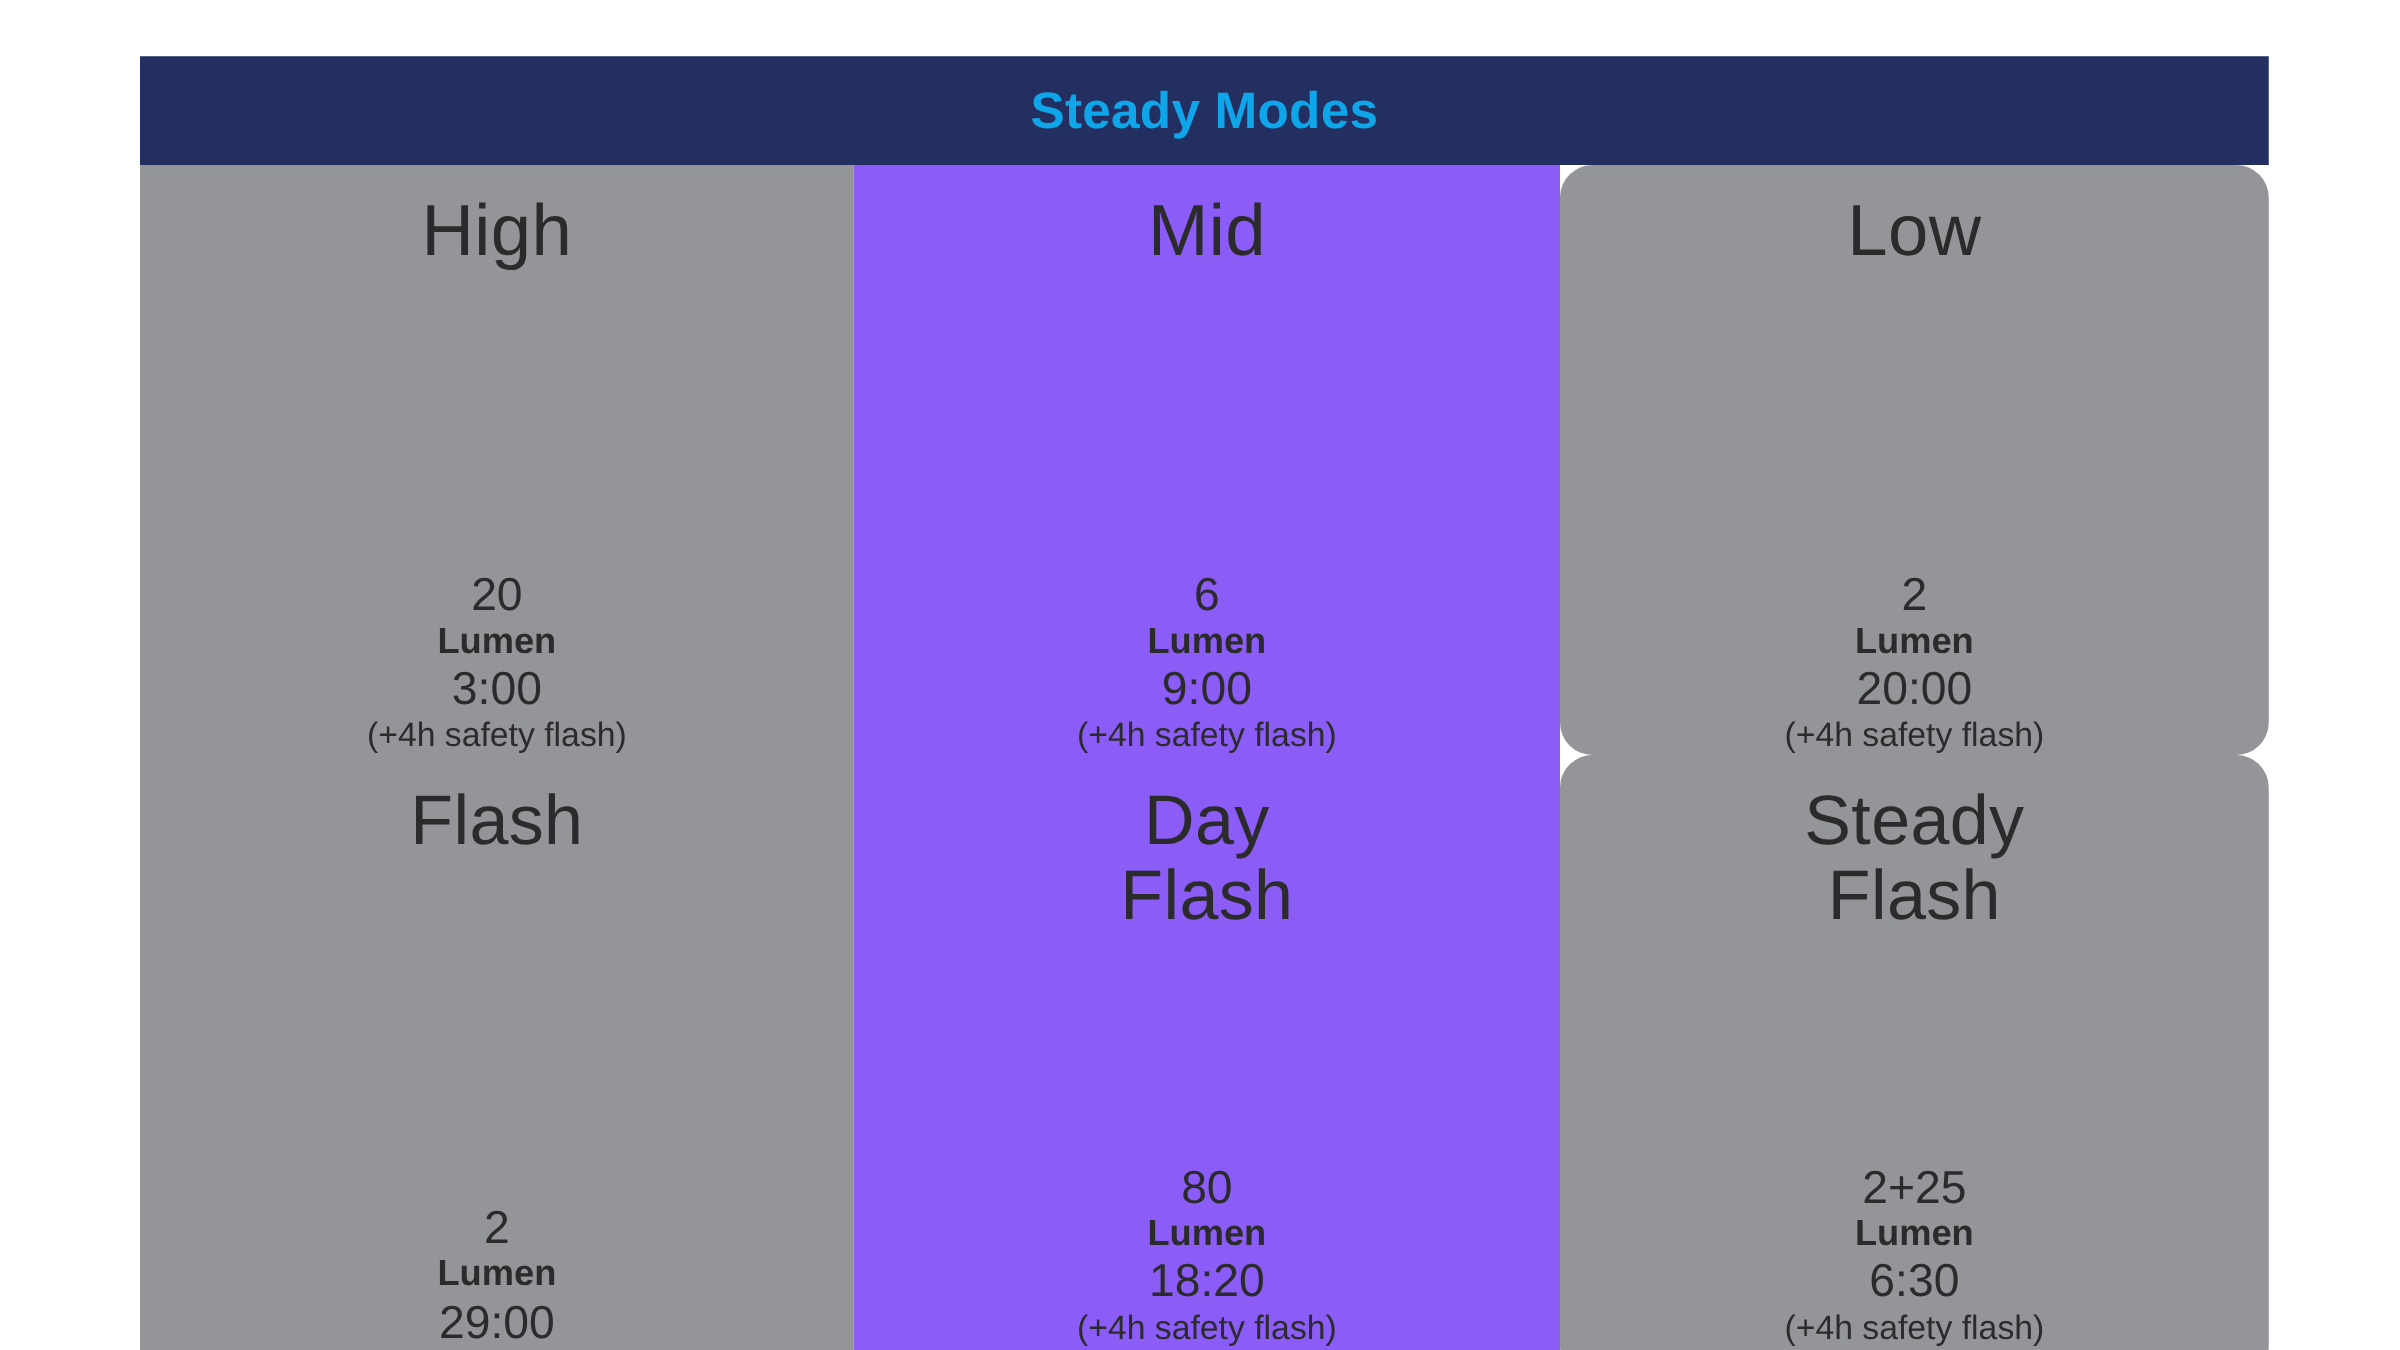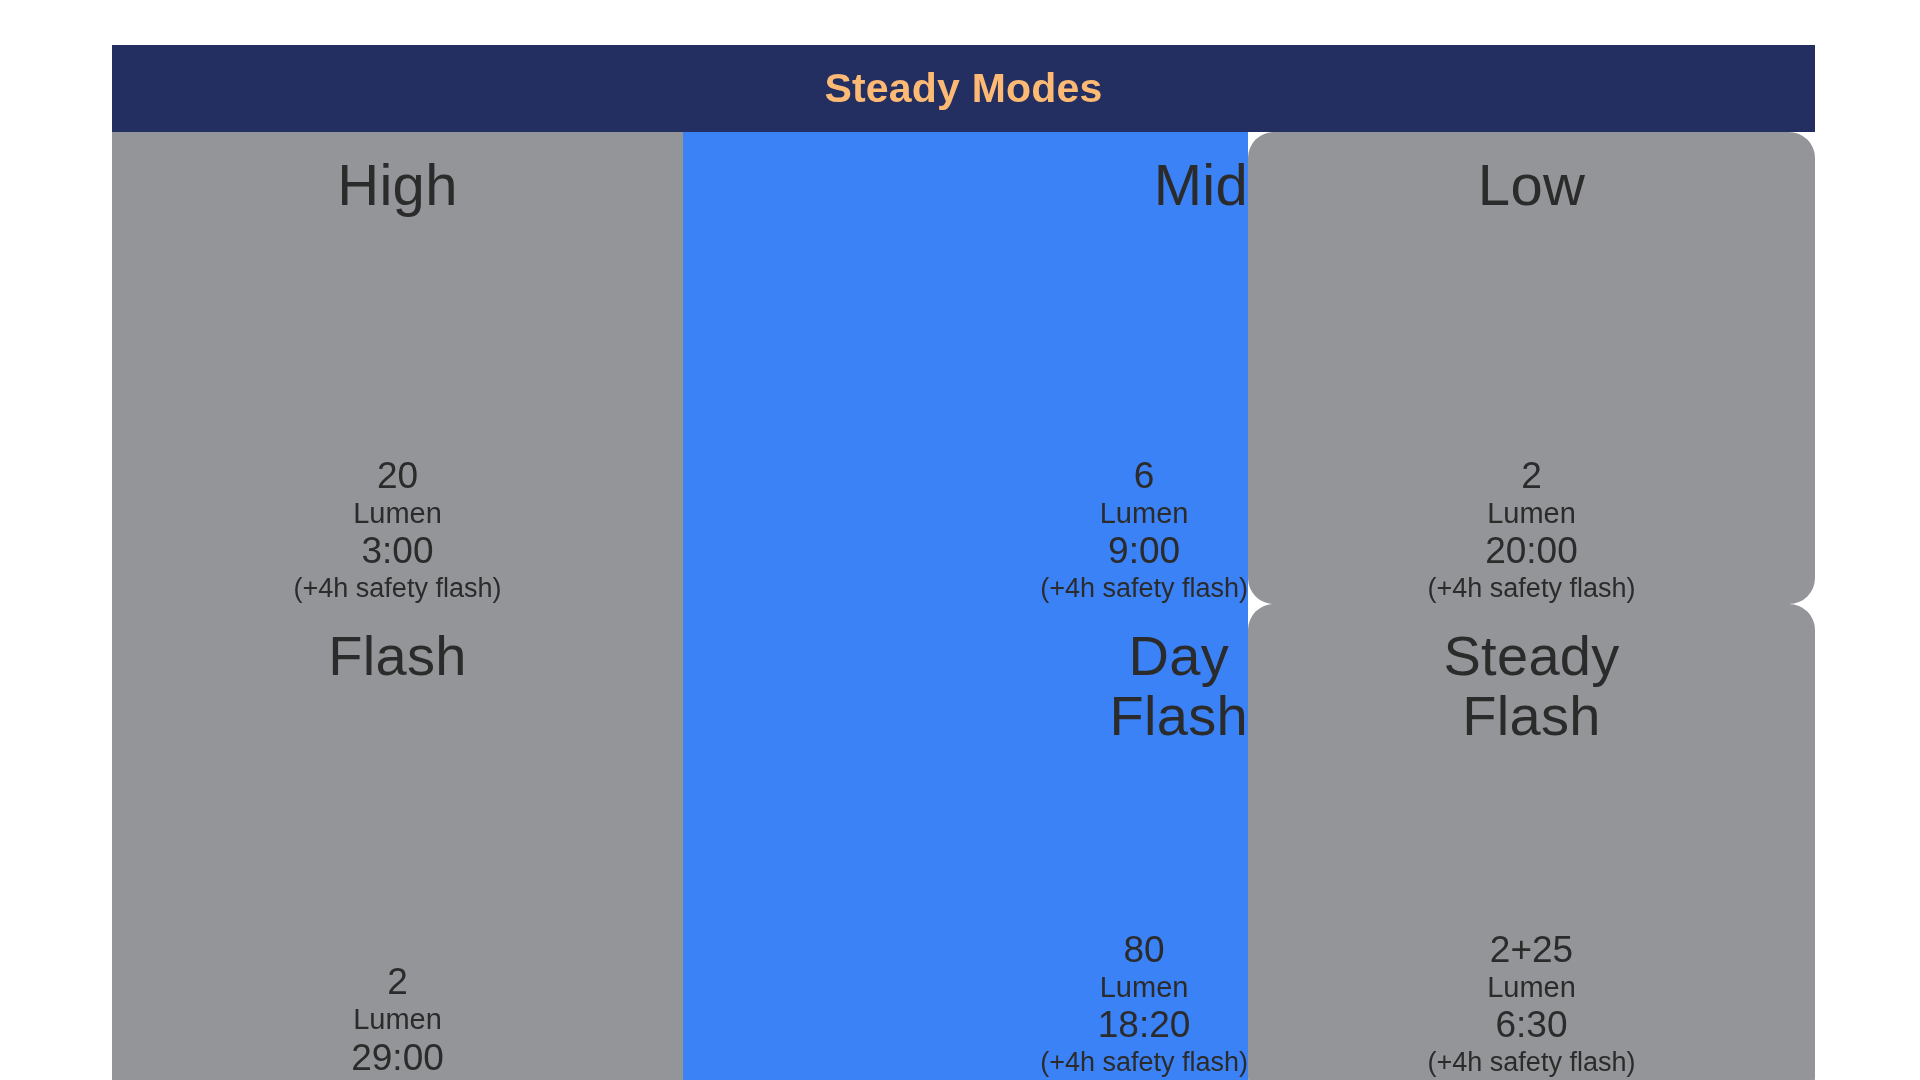--- a/index.html
+++ b/index.html
@@ -15,21 +15,21 @@
   .spec-table {
     position: absolute;
     left: 112px;
     top: 45px;
     width: 1703px;
   }
 
   
   .section-header {
     background: #232F61;
-    color: #fdba74;
+    color: #0ea5e9;
     font-family: "Liberation Sans", sans-serif;
     font-weight: bold;
     font-size: 41px;
     line-height: 1;
     letter-spacing: 0.2px;
     text-align: center;
     display: flex;
     align-items: center;
     justify-content: center;
     height: 87px;
@@ -50,21 +50,21 @@
     flex: 1 1 0;
     display: flex;
     flex-direction: column;
     align-items: center;
     color: #231F20;
     text-align: center;
     padding-top: 22px;
     position: relative;
   }
   .mode-cell.tone-gray  { background: #939598; }
-  .mode-cell.tone-white { background: #3b82f6; align-items: flex-end; }
+  .mode-cell.tone-white { background: #8b5cf6; }
 
   .mode-row.steady-row .mode-cell { height: 472px; }
   .mode-row.flash-row  .mode-cell { height: 500px; }
 
   
   .mode-cell.col-1 { flex: 0 0 571px; }
   .mode-cell.col-2 { flex: 0 0 565px; }
   .mode-cell.col-3 { flex: 0 0 567px; border-radius: 26px; }
 
   
@@ -85,21 +85,21 @@
   }
 
   .mode-lumen-value {
     font-size: 37px;
     font-weight: 400;
     line-height: 1.12;
     color: #2B2B2B;
   }
   .mode-lumen-label {
     font-size: 29px;
-    font-weight: 400;
+    font-weight: 700;
     line-height: 1.18;
     color: #2B2B2B;
   }
   .mode-runtime {
     font-size: 37px;
     font-weight: 400;
     line-height: 1.12;
     color: #2B2B2B;
   }
   .mode-note {

